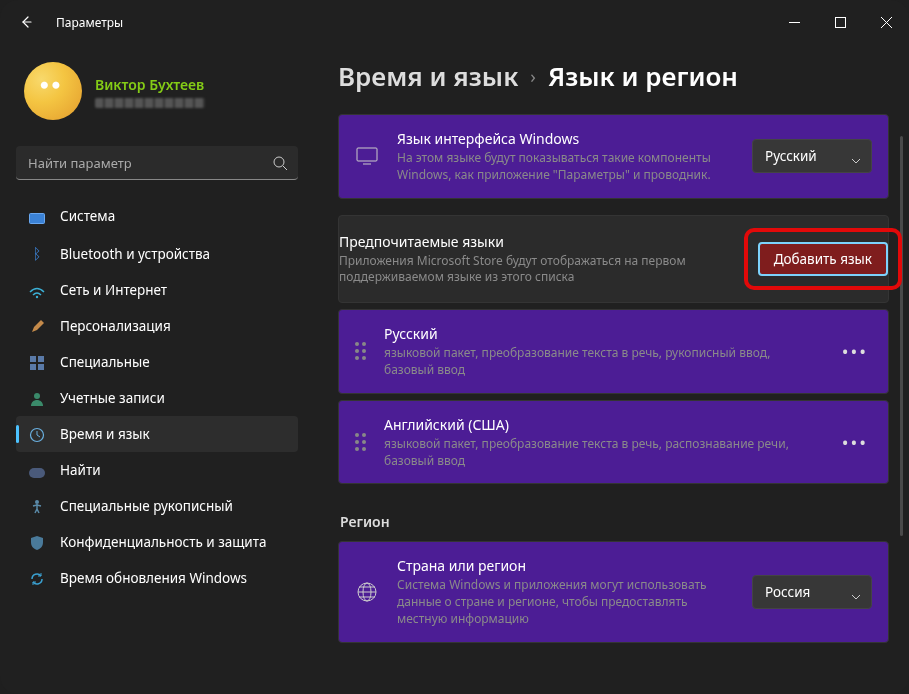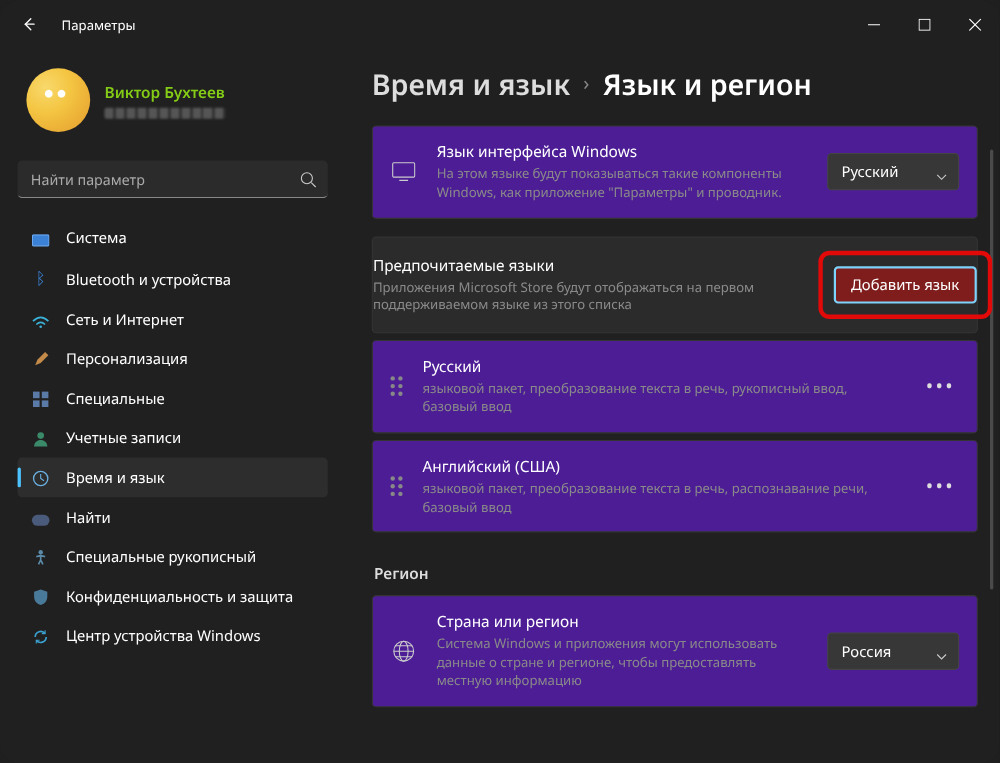--- a/index.html
+++ b/index.html
@@ -267,21 +267,21 @@
             </span>
             <span>Конфиденциальность и защита</span>
           </li>
         <li>
             <span class="icn">
               <svg width="16" height="16">
                 <path d="M3 8a5 5 0 0 1 9-3M13 8a5 5 0 0 1-9 3" stroke="#3aa0d0" fill="none" stroke-width="1.5"></path>
                 <path d="M12 2v3h-3M4 14v-3h3" stroke="#3aa0d0" fill="none"></path>
               </svg>
             </span>
-            <span>Центр устройства Windows</span>
+            <span>Время обновления Windows</span>
           </li>
       </ul>
     </aside>
 
     <main class="main">
       <div class="scrollbar-fake"></div>
 
       <div class="breadcrumb">
         <span class="bc1">Время и язык</span>
         <span class="sep">›</span>

